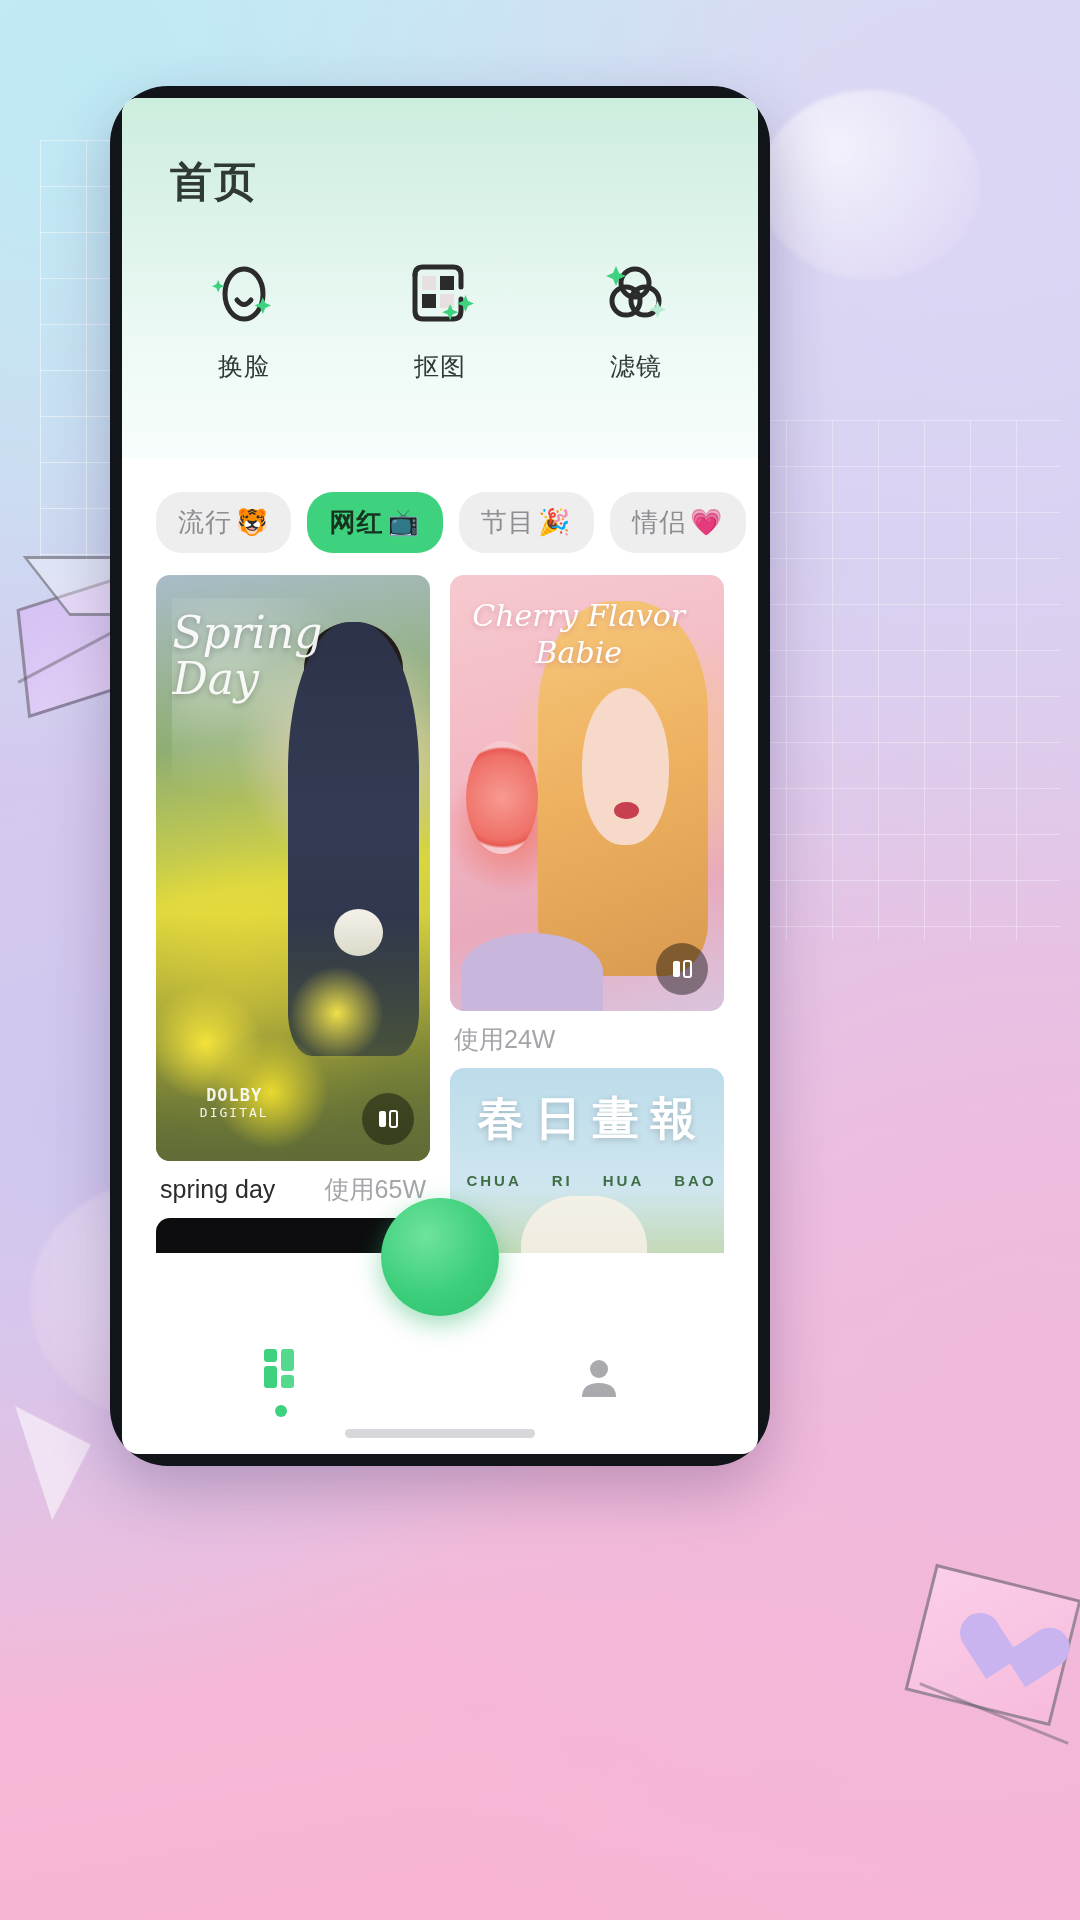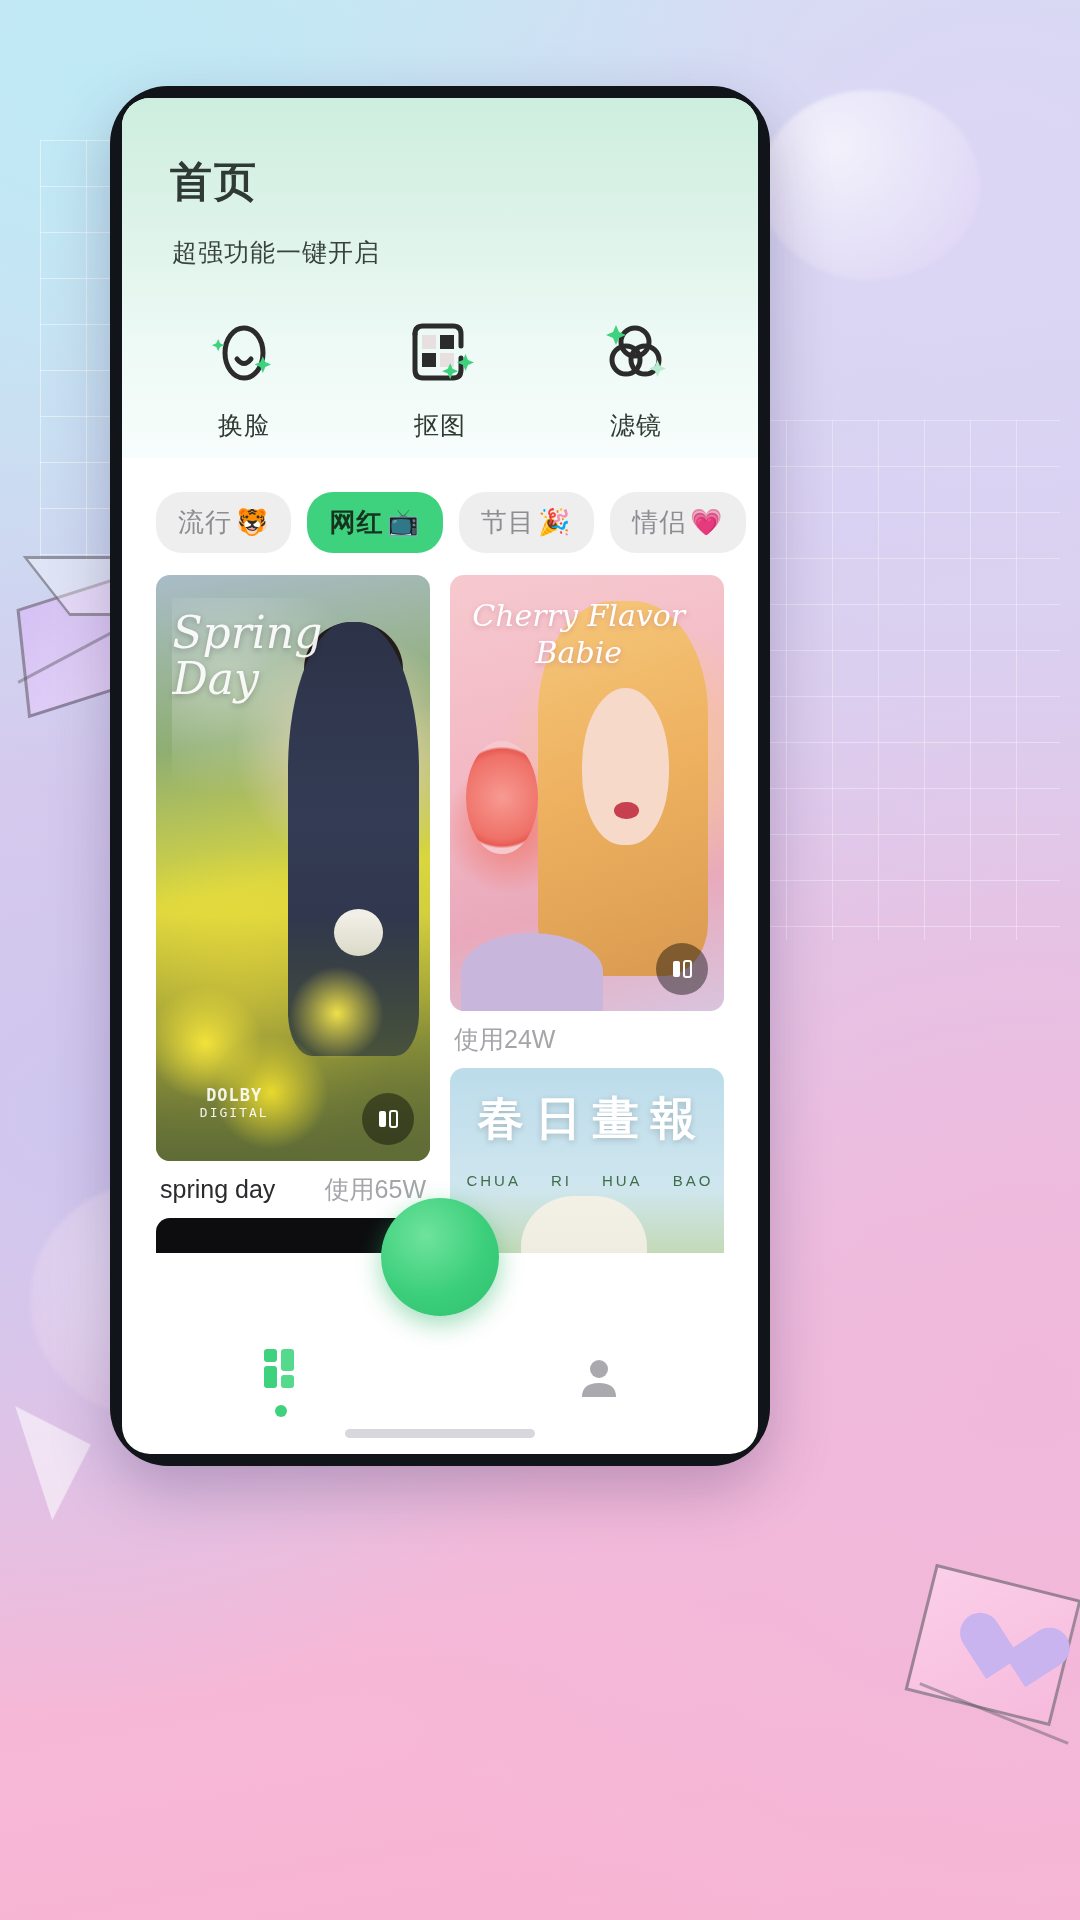--- a/index.html
+++ b/index.html
@@ -88,21 +88,21 @@
     position: absolute; left: 110px; top: 86px;
     width: 660px; height: 1380px;
     background: #111418;
     border-radius: 58px;
     padding: 12px;
     box-shadow: 0 24px 60px rgba(60,40,90,.28);
   }
   .screen {
     width: 100%; height: 100%;
     background: #ffffff;
-    border-radius: 28px;
+    border-radius: 16px;
     overflow: hidden;
     position: relative;
   }
 
   
   .header {
     background: linear-gradient(180deg, #cdeede 0%, #ddf3e9 35%, #eefaf6 70%, #f7fdfc 100%);
     padding: 56px 0 0 0;
     height: 360px;
     position: relative;
@@ -242,21 +242,21 @@
   .t4 { height: 400px;
     background: linear-gradient(180deg, #bcdcea 0%, #cfe6ef 30%, #bcd18f 58%, #7fa84e 78%, #5f8c3c 100%); }
   .t4 .hanzi {
     position: absolute; left: 0; right: 0; top: 5%;
     color: #fff; font-size: 46px; font-weight: bold;
     display: flex; justify-content: space-around; padding: 0 8%;
     text-shadow: 0 2px 6px rgba(0,0,0,.18);
   }
   .t4 .roman {
     position: absolute; left: 0; right: 0; top: 26%;
-    color: #3f6d46; font-size: 15px; letter-spacing: 3px; font-weight: normal;
+    color: #3f6d46; font-size: 15px; letter-spacing: 3px; font-weight: bold;
     display: flex; justify-content: space-around; padding: 0 6%; gap: 30px;
   }
   .t4 .lady { position: absolute; left: 26%; top: 32%; width: 46%; height: 58%;
     background: linear-gradient(180deg, #f3f0e6 0%, #eae6d8 60%, #ded9c6 100%);
     border-radius: 42% 42% 12% 12%/22% 22% 6% 6%; }
 
   
   .fab {
     position: absolute; left: 50%; transform: translateX(-50%);
     bottom: 138px; width: 118px; height: 118px; border-radius: 50%;
@@ -300,21 +300,20 @@
 <div class="heart"></div>
 <div class="ribbon"></div>
 <div class="line-deco ld1"></div>
 <div class="line-deco ld2"></div>
 
 <div class="phone">
   <div class="screen">
 
     <div class="header">
       <div class="page-title">首页</div>
-      <div class="page-sub">超强功能一键开启</div>
 
       <div class="tools">
 
         <div class="tool">
           <div class="tool-ico">
             <svg width="74" height="74" viewBox="0 0 74 74">
               <ellipse cx="37" cy="37" rx="19" ry="25" fill="none" stroke="#2b2b2b" stroke-width="5"></ellipse>
               <path d="M30 43 q7 9 14 0" fill="none" stroke="#2b2b2b" stroke-width="5" stroke-linecap="round"></path>
               <path d="M9 28 l3 -7 l3 7 l7 3 l-7 3 l-3 7 l-3 -7 l-7 -3 z" fill="#3ed27f" transform="scale(.62) translate(6,16)"></path>
               <path d="M60 52 l3.5 -8 l3.5 8 l8 3.5 l-8 3.5 l-3.5 8 l-3.5 -8 l-8 -3.5 z" fill="#3ed27f" transform="scale(.72) translate(14,12)"></path>

